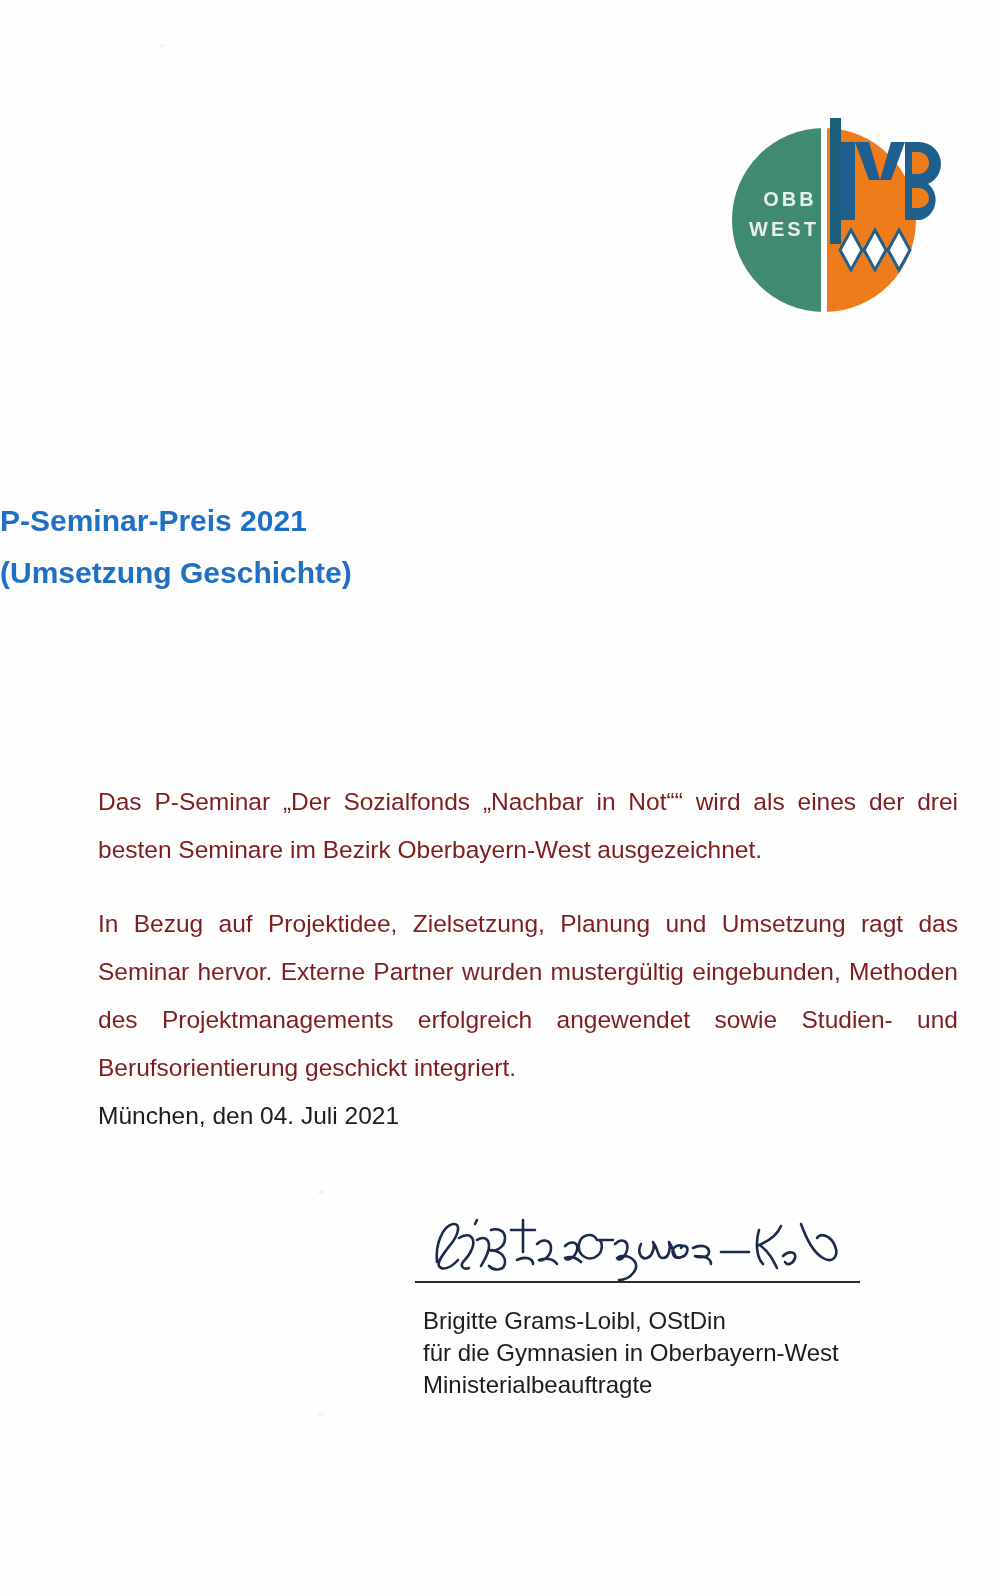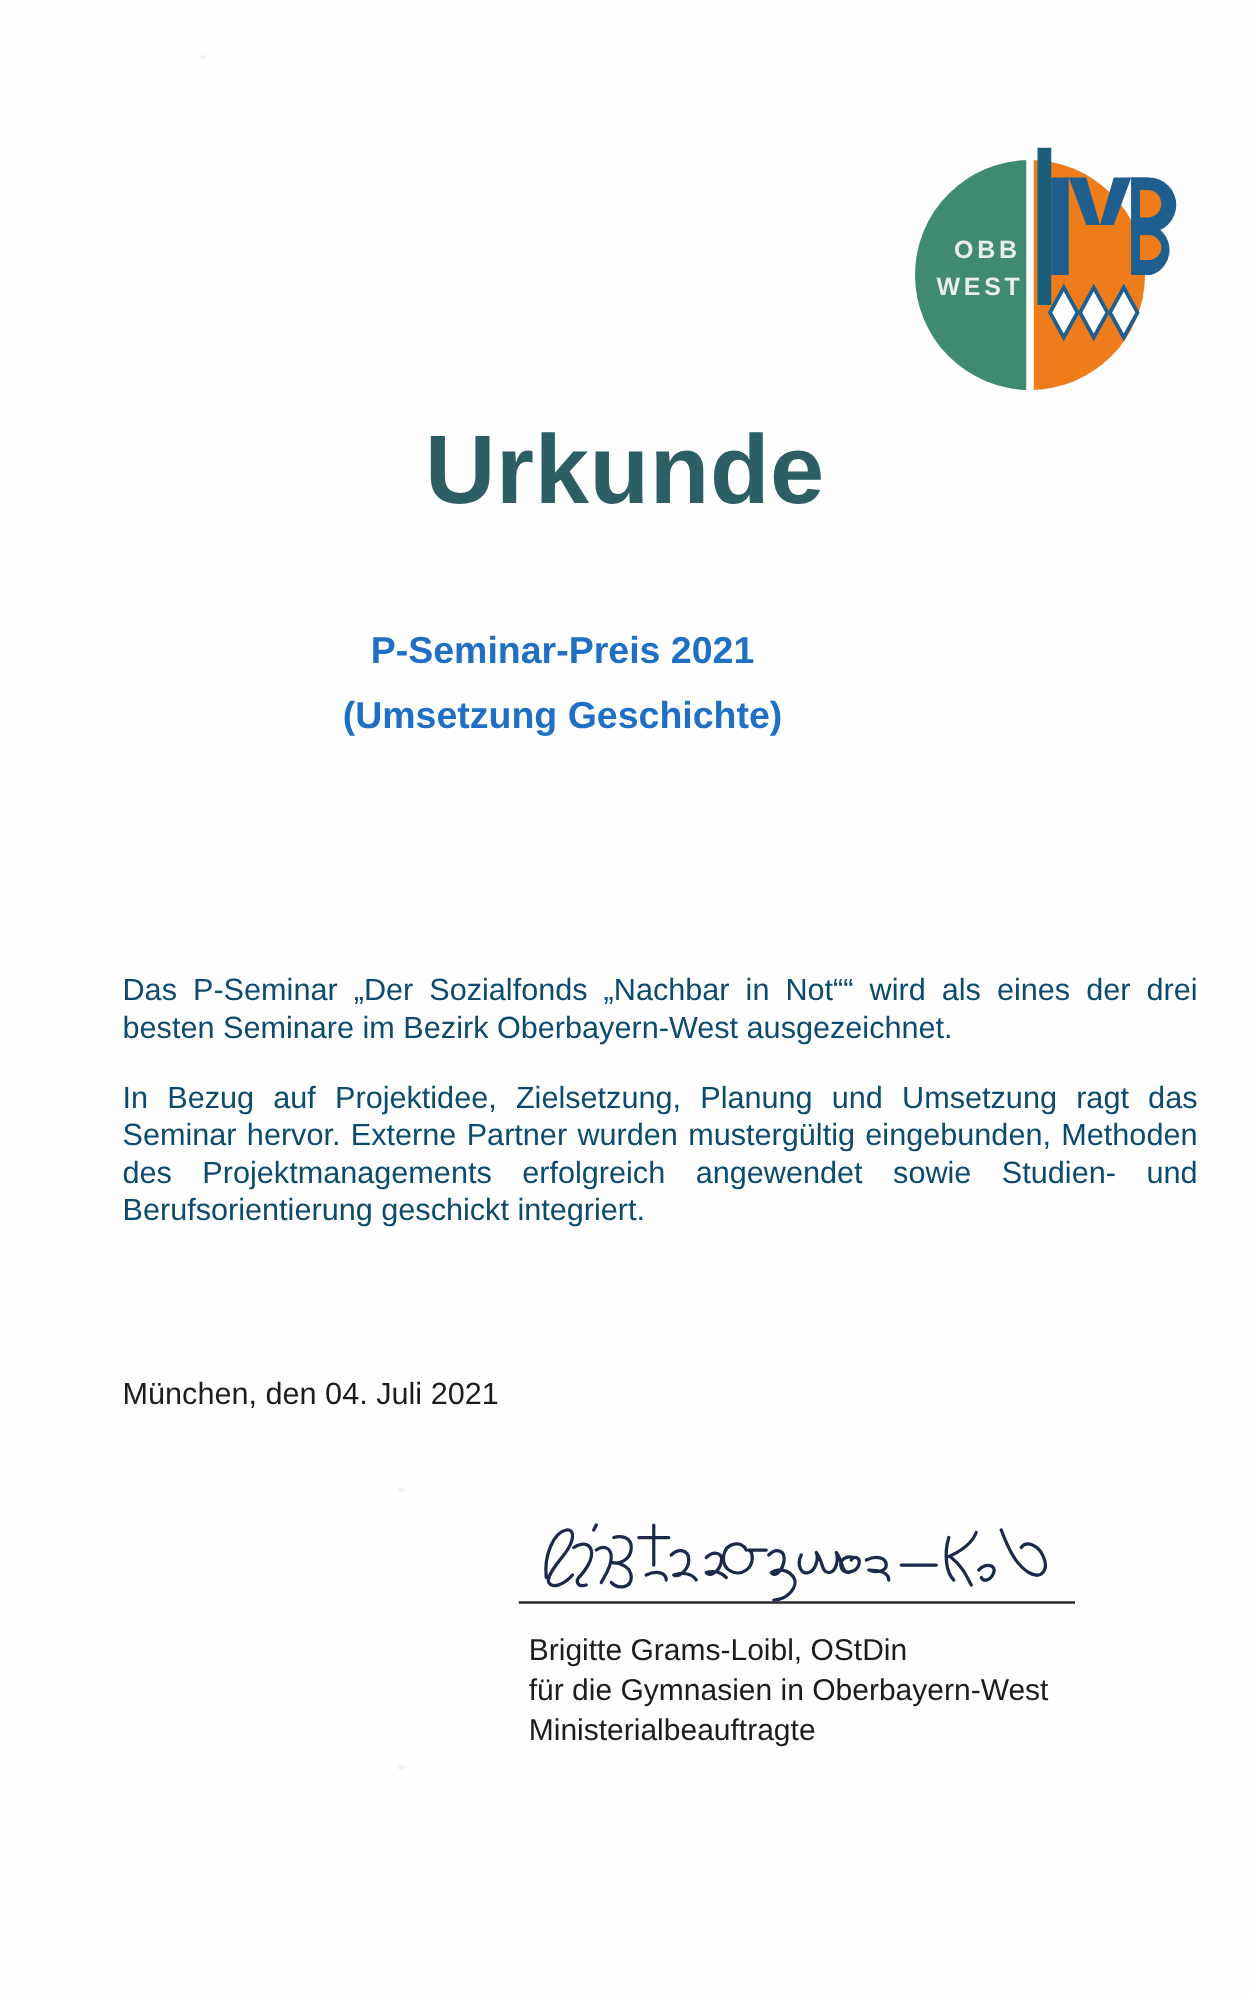--- a/index.html
+++ b/index.html
@@ -49,41 +49,40 @@
     color: #2b5f63;
     font-family: "Liberation Sans", sans-serif;
   }
 
   
   .subtitle-block {
     position: absolute;
     top: 495px;
     left: 0;
     width: 812px;
-    text-align: center;
+    text-align: left;
     color: #1f6fc4;
     font-size: 30px;
     font-weight: bold;
     line-height: 52px;
-    margin-left: 44px;
   }
   .subtitle-line {
     display: block;
     white-space: nowrap;
   }
 
   
   .body-text {
     position: absolute;
     top: 778px;
     left: 98px;
     width: 860px;
-    color: #0c4a6e;
+    color: #7f1d1d;
     font-size: 24.5px;
-    line-height: 30px;
+    line-height: 48px;
     text-align: justify;
   }
   .body-text p {
     margin: 0 0 26px 0;
   }
   .body-text p:last-child {
     margin-bottom: 0;
   }
 
   .place-date {
@@ -166,21 +165,20 @@
         <polygon points="139,112 150,132 139,152 128,132"></polygon>
         <polygon points="163,112 174,132 163,152 152,132"></polygon>
         <polygon points="187,112 198,132 187,152 176,132"></polygon>
       </g>
 
       <text x="78" y="88" font-family="Liberation Sans, sans-serif" font-size="20" font-weight="bold" letter-spacing="3" fill="#e8eeea" text-anchor="middle">OBB</text>
       <text x="72" y="118" font-family="Liberation Sans, sans-serif" font-size="20" font-weight="bold" letter-spacing="3" fill="#e8eeea" text-anchor="middle">WEST</text>
     </svg>
   </div>
 
-  <div class="doc-title">Urkunde</div>
 
   <div class="subtitle-block">
     <span class="subtitle-line">P-Seminar-Preis 2021</span>
     <span class="subtitle-line">(Umsetzung Geschichte)</span>
   </div>
 
   <div class="body-text">
     <p>Das P-Seminar „Der Sozialfonds „Nachbar in Not““ wird als eines der drei besten Seminare im Bezirk Oberbayern-West ausgezeichnet.</p>
     <p>In Bezug auf Projektidee, Zielsetzung, Planung und Umsetzung ragt das Seminar hervor. Externe Partner wurden mustergültig eingebunden, Methoden des Projektmanagements erfolgreich angewendet sowie Studien- und Berufsorientierung geschickt integriert.</p>
   </div>

